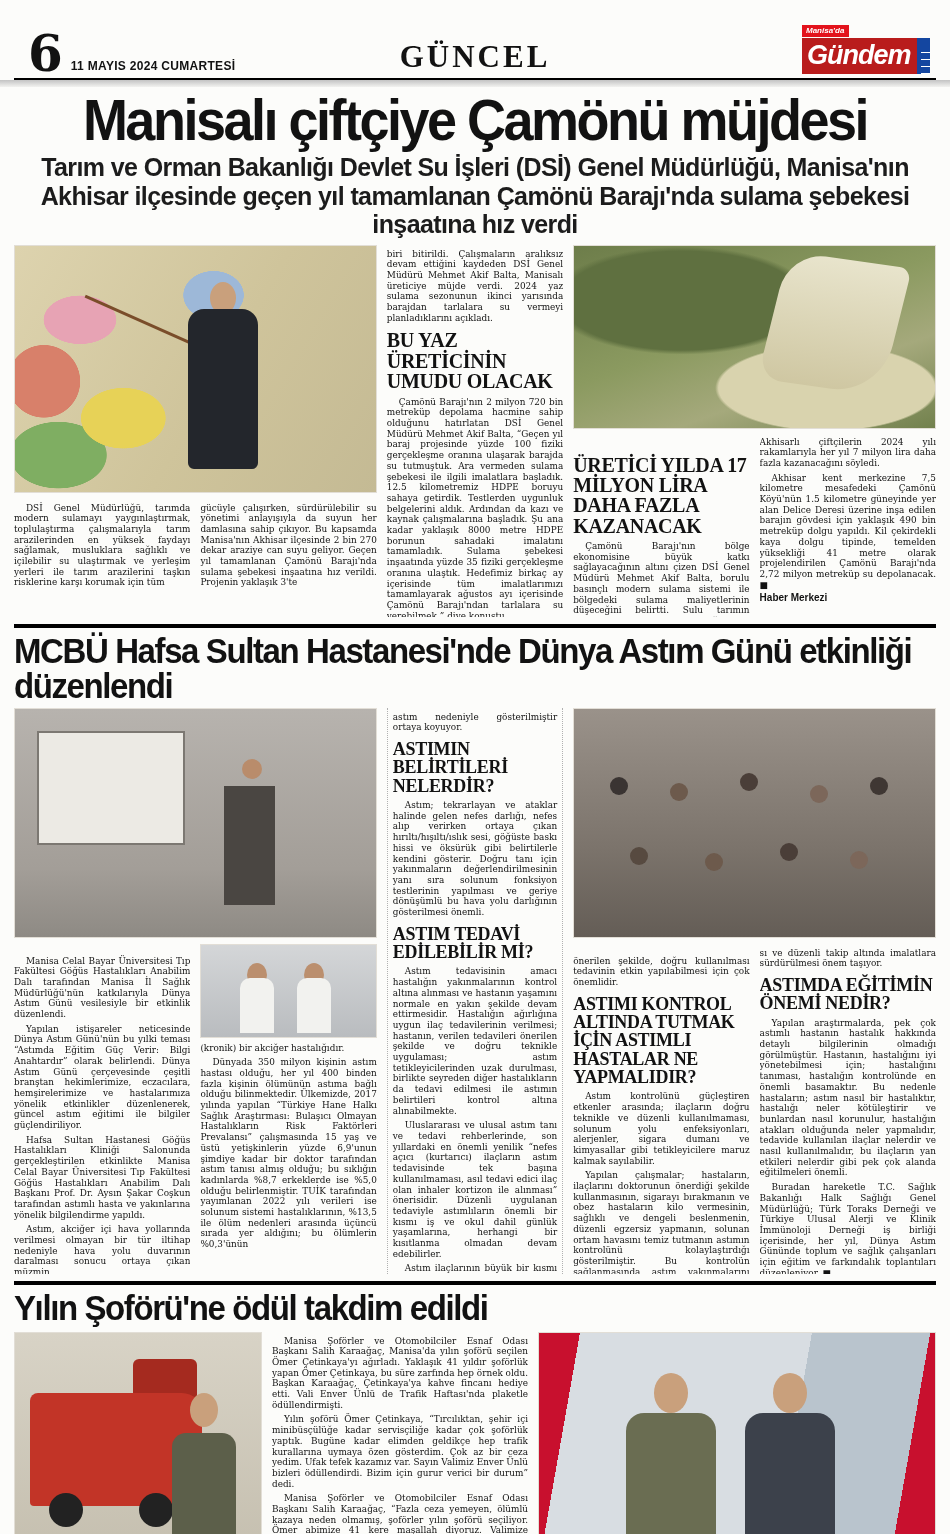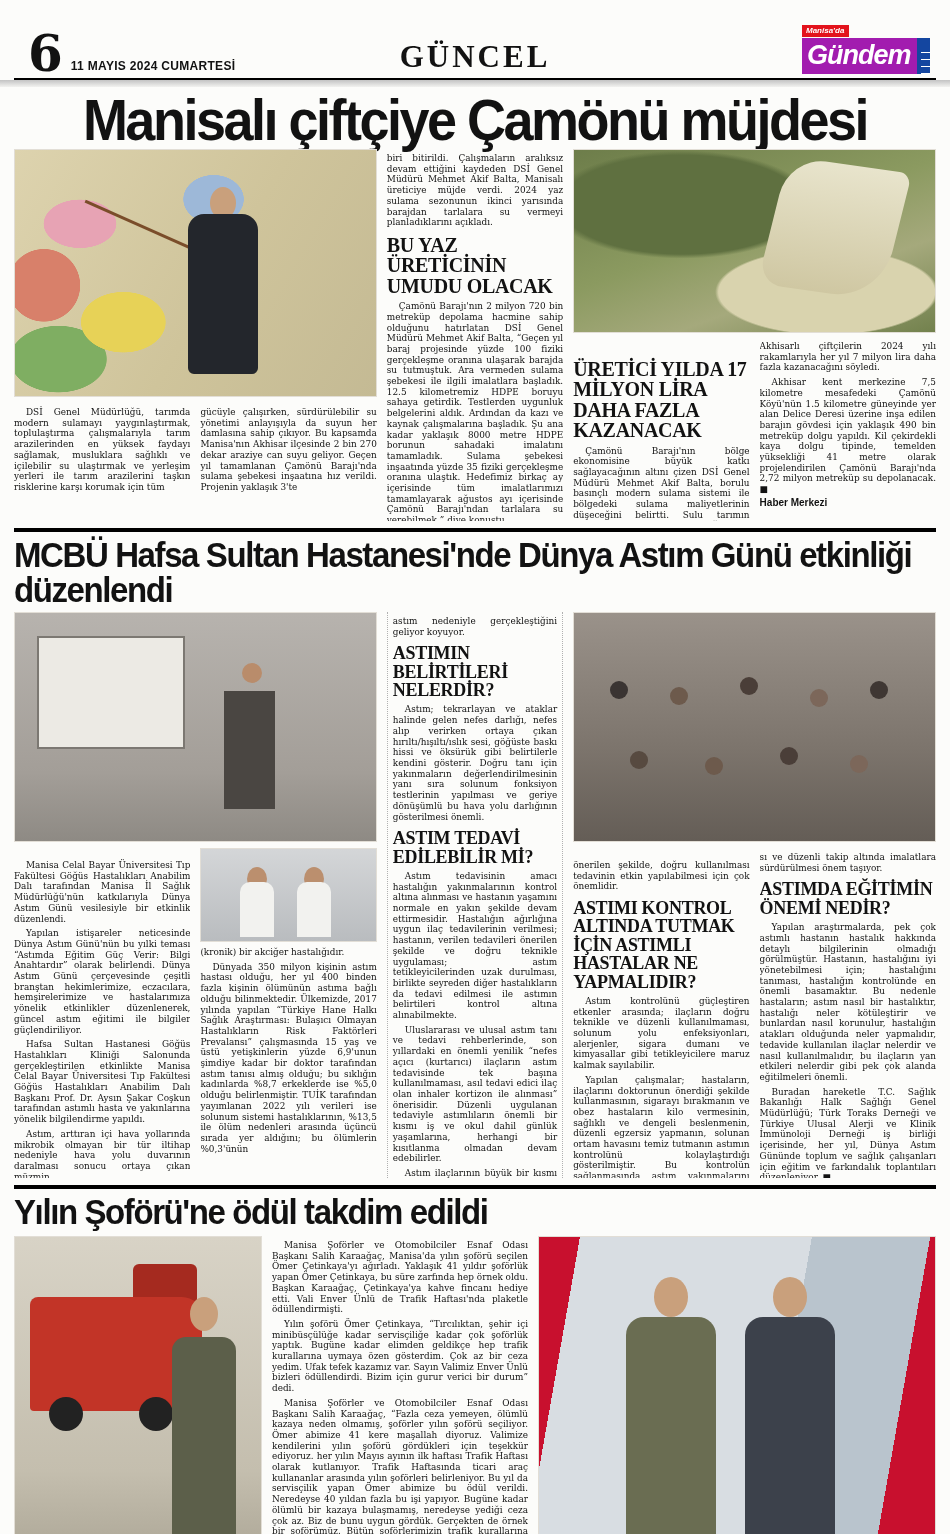--- a/index.html
+++ b/index.html
@@ -10,21 +10,21 @@
   .hdr{position:relative;height:72px;border-bottom:2px solid #000;}
   .hdr-left{position:absolute;left:14px;bottom:2px;display:flex;align-items:flex-end;gap:10px;}
   .pageno{font:700 50px/0.9 "DejaVu Serif",serif;letter-spacing:-2px;}
   .hdr-date{font:700 12px/1 "Liberation Sans",sans-serif;letter-spacing:.3px;padding-bottom:4px;}
   .hdr-sec{position:absolute;left:50%;transform:translateX(-50%);bottom:6px;
            font:700 31px/1 "Liberation Serif",serif;letter-spacing:3px;}
   .logo{position:absolute;right:6px;bottom:4px;width:128px;}
   .logo-top{display:inline-block;background:#e3131c;color:#fff;font:italic 700 8px/1 "Liberation Sans",sans-serif;
             padding:2px 5px 2px 4px;margin-bottom:1px;}
   .logo-row{display:flex;}
-  .logo-main{background:#a21caf;color:#fff;font:italic 700 27px/1 "Liberation Sans",sans-serif;
+  .logo-main{background:#b91c1c;color:#fff;font:italic 700 27px/1 "Liberation Sans",sans-serif;
              letter-spacing:-1px;padding:4px 6px 5px 5px;flex:1;text-align:center;}
   .logo-blue{width:22px;background:#1446a0;
              background-image:repeating-linear-gradient(180deg,transparent 0 6px,#ffffff 6px 7px);
              background-size:14px 100%;background-position:4px 8px;background-repeat:no-repeat;}
   .hdr-shadow{height:7px;background:linear-gradient(#c3c3c3,#f2f2f0);margin:0 -14px 4px -14px;}
   
   .a1-head{font:700 54px/1 "Liberation Sans",sans-serif;letter-spacing:-2.5px;text-align:center;
            transform:scaleY(1.06);transform-origin:top center;margin-top:4px;white-space:nowrap;}
   .a1-sub{font:700 25px/1.14 "Liberation Sans",sans-serif;letter-spacing:-0.6px;text-align:center;
           color:#1c1c1c;margin:8px 6px 6px 6px;}
@@ -111,20 +111,21 @@
       <span class="logo-top">Manisa'da</span>
       <div class="logo-row">
         <div class="logo-main">Gündem</div>
         <div class="logo-blue"></div>
       </div>
     </div>
   </div>
   <div class="hdr-shadow"></div>
 
   <div class="a1-head">Manisalı çiftçiye Çamönü müjdesi</div>
+  <div class="a1-sub">Tarım ve Orman Bakanlığı Devlet Su İşleri (DSİ) Genel Müdürlüğü, Manisa'nın Akhisar ilçesinde geçen yıl tamamlanan Çamönü Barajı'nda sulama şebekesi inşaatına hız verdi</div>
 
   <div class="a1-grid bodytxt">
     <div class="ph ph-map cell" style="grid-column:1/3;grid-row:1/3;">
       <div class="fig-stick"></div>
       <div class="fig-head"></div>
       <div class="fig-body"></div>
     </div>
     <div class="cell" style="grid-column:1;grid-row:3;padding-top:6px;">
       <p>DSİ Genel Müdürlüğü, tarımda modern sulamayı yaygınlaştırmak, toplulaştırma çalışmalarıyla tarım arazilerinden en yüksek faydayı sağlamak, musluklara sağlıklı ve içilebilir su ulaştırmak ve yerleşim yerleri ile tarım arazilerini taşkın risklerine karşı korumak için tüm</p>
     </div>
@@ -157,34 +158,34 @@
   <div class="a2-grid bodytxt">
     <div class="ph ph-room cell" style="grid-column:1/3;grid-row:1;">
       <div class="room-screen"></div>
       <div class="room-podium"></div>
       <div class="room-speaker"></div>
     </div>
     <div class="cell" style="grid-column:1;grid-row:2;padding-top:14px;">
       <p>Manisa Celal Bayar Üniversitesi Tıp Fakültesi Göğüs Hastalıkları Anabilim Dalı tarafından Manisa İl Sağlık Müdürlüğü'nün katkılarıyla Dünya Astım Günü vesilesiyle bir etkinlik düzenlendi.</p>
       <p>Yapılan istişareler neticesinde Dünya Astım Günü'nün bu yılki teması “Astımda Eğitim Güç Verir: Bilgi Anahtardır” olarak belirlendi. Dünya Astım Günü çerçevesinde çeşitli branştan hekimlerimize, eczacılara, hemşirelerimize ve hastalarımıza yönelik etkinlikler düzenlenerek, güncel astım eğitimi ile bilgiler güçlendiriliyor.</p>
       <p>Hafsa Sultan Hastanesi Göğüs Hastalıkları Kliniği Salonunda gerçekleştirilen etkinlikte Manisa Celal Bayar Üniversitesi Tıp Fakültesi Göğüs Hastalıkları Anabilim Dalı Başkanı Prof. Dr. Aysın Şakar Coşkun tarafından astımlı hasta ve yakınlarına yönelik bilgilendirme yapıldı.</p>
-      <p>Astım, arttıran içi hava yollarında mikrobik olmayan bir tür iltihap nedeniyle hava yolu duvarının daralması sonucu ortaya çıkan müzmin</p>
+      <p>Astım, akciğer içi hava yollarında verilmesi olmayan bir tür iltihap nedeniyle hava yolu duvarının daralması sonucu ortaya çıkan müzmin</p>
     </div>
     <div class="cell" style="grid-column:2;grid-row:2;padding-top:6px;">
       <div class="ph ph-pod2" style="height:92px;margin-bottom:5px;">
         <div class="coat-head h1"></div>
         <div class="coat-head h2"></div>
         <div class="coat c1"></div>
         <div class="coat c2"></div>
       </div>
       <p class="cont">(kronik) bir akciğer hastalığıdır.</p>
       <p>Dünyada 350 milyon kişinin astım hastası olduğu, her yıl 400 binden fazla kişinin ölümünün astıma bağlı olduğu bilinmektedir. Ülkemizde, 2017 yılında yapılan “Türkiye Hane Halkı Sağlık Araştırması: Bulaşıcı Olmayan Hastalıkların Risk Faktörleri Prevalansı” çalışmasında 15 yaş ve üstü yetişkinlerin yüzde 6,9'unun şimdiye kadar bir doktor tarafından astım tanısı almış olduğu; bu sıklığın kadınlarda %8,7 erkeklerde ise %5,0 olduğu belirlenmiştir. TUİK tarafından yayımlanan 2022 yılı verileri ise solunum sistemi hastalıklarının, %13,5 ile ölüm nedenleri arasında üçüncü sırada yer aldığını; bu ölümlerin %0,3'ünün</p>
     </div>
     <div class="cell sep-dot" style="grid-column:3;grid-row:1/3;">
-      <p class="cont">astım nedeniyle gerçekleştiğini geliyor koyuyor.</p>
+      <p class="cont">astım nedeniyle gösterilmiştir ortaya koyuyor.</p>
       <div class="colhead sm">ASTIMIN BELİRTİLERİ NELERDİR?</div>
       <p>Astım; tekrarlayan ve ataklar halinde gelen nefes darlığı, nefes alıp verirken ortaya çıkan hırıltı/hışıltı/ıslık sesi, göğüste baskı hissi ve öksürük gibi belirtilerle kendini gösterir. Doğru tanı için yakınmaların değerlendirilmesinin yanı sıra solunum fonksiyon testlerinin yapılması ve geriye dönüşümlü bu hava yolu darlığının gösterilmesi önemli.</p>
       <div class="colhead sm">ASTIM TEDAVİ EDİLEBİLİR Mİ?</div>
       <p>Astım tedavisinin amacı hastalığın yakınmalarının kontrol altına alınması ve hastanın yaşamını normale en yakın şekilde devam ettirmesidir. Hastalığın ağırlığına uygun ilaç tedavilerinin verilmesi; hastanın, verilen tedavileri önerilen şekilde ve doğru teknikle uygulaması; astım tetikleyicilerinden uzak durulması, birlikte seyreden diğer hastalıkların da tedavi edilmesi ile astımın belirtileri kontrol altına alınabilmekte.</p>
       <p>Uluslararası ve ulusal astım tanı ve tedavi rehberlerinde, son yıllardaki en önemli yenilik “nefes açıcı (kurtarıcı) ilaçların astım tedavisinde tek başına kullanılmaması, asıl tedavi edici ilaç olan inhaler kortizon ile alınması” önerisidir. Düzenli uygulanan tedaviyle astımlıların önemli bir kısmı iş ve okul dahil günlük yaşamlarına, herhangi bir kısıtlanma olmadan devam edebilirler.</p>
       <p>Astım ilaçlarının büyük bir kısmı soluk alma yolu (inhalasyon) ile kullanılan ilaçlardır ve bu yolla, daha az yan etki ile hava yollarında istenen tedavi edici etkiyi oluştururlar. Bu ilaçları içeren cihazların (inhaler)</p>
     </div>
     <div class="ph ph-aud cell" style="grid-column:4/6;grid-row:1;">
       <div class="aud-heads"></div>
     </div>

